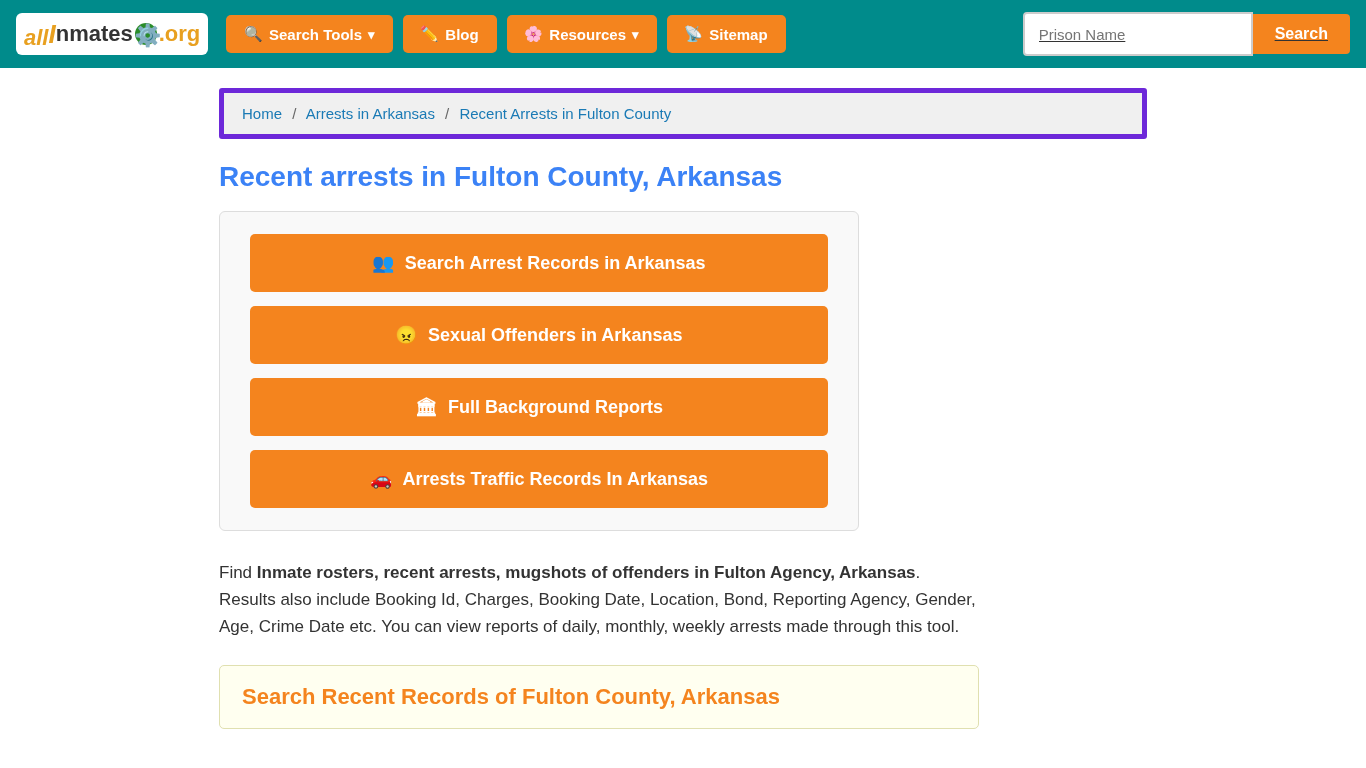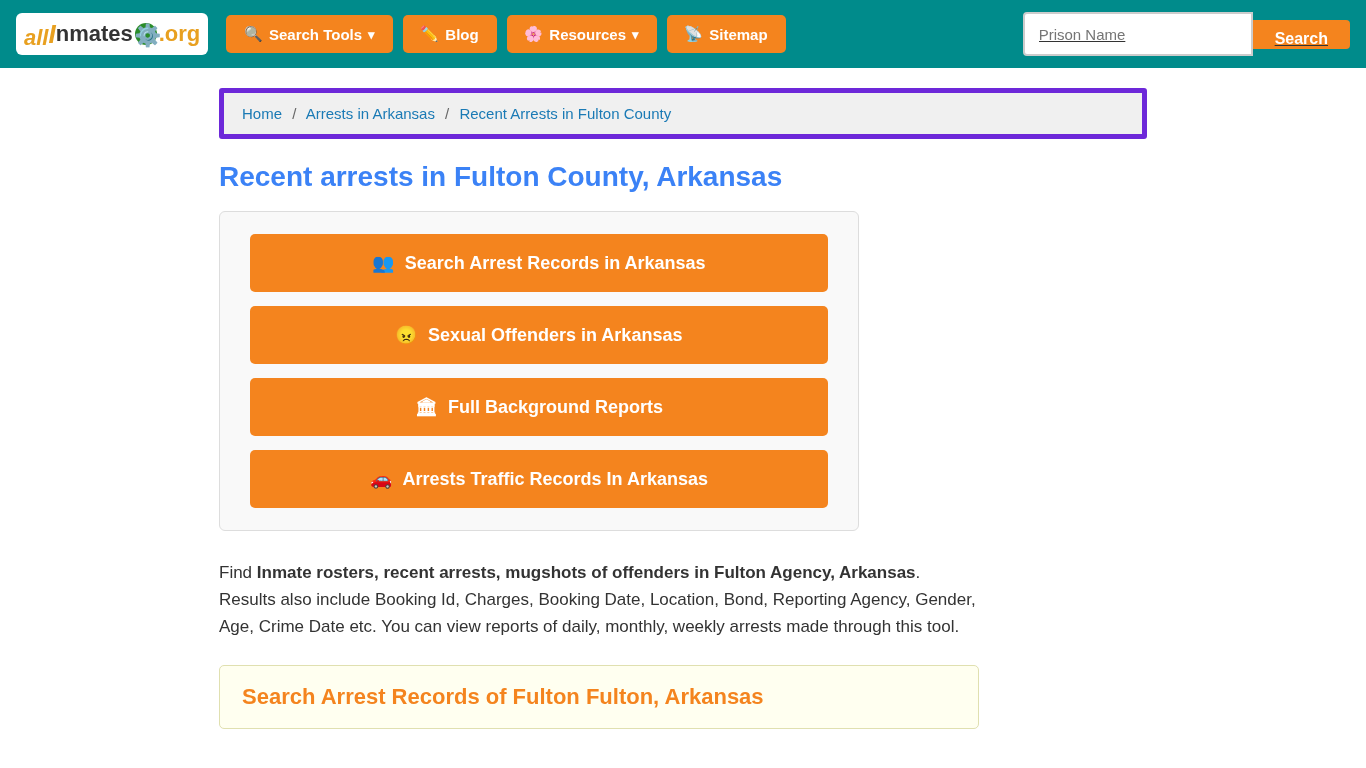--- a/index.html
+++ b/index.html
@@ -62,21 +62,21 @@
     }
     .search-nav-btn {
       background: #F4841E;
       color: #fff;
       border: none;
       border-radius: 0 4px 4px 0;
       padding: 10px 22px;
       font-size: 16px;
       font-weight: 700;
       cursor: pointer;
-      height: 29px;
+      height: 40px;
     }
 
     
     .main-content {
       max-width: 960px;
       margin: 0 auto;
       padding: 20px 16px 40px 16px;
     }
 
     
@@ -237,16 +237,16 @@
       <span>Arrests Traffic Records In Arkansas</span>
     </button>
 
   </div>
 
   <p class="desc-text">
     <span>Find </span><strong>Inmate rosters, recent arrests, mugshots of offenders in Fulton Agency, Arkansas</strong><span>. Results also include Booking Id, Charges, Booking Date, Location, Bond, Reporting Agency, Gender, Age, Crime Date etc. You can view reports of daily, monthly, weekly arrests made through this tool.</span>
   </p>
 
   <div class="search-records-section">
-    <h2 class="search-records-title">Search Arrest Records of Fulton Fulton, Arkansas</h2>
+    <h2 class="search-records-title">Search Recent Records of Fulton County, Arkansas</h2>
   </div>
 
 </main>
 
 </body></html>

